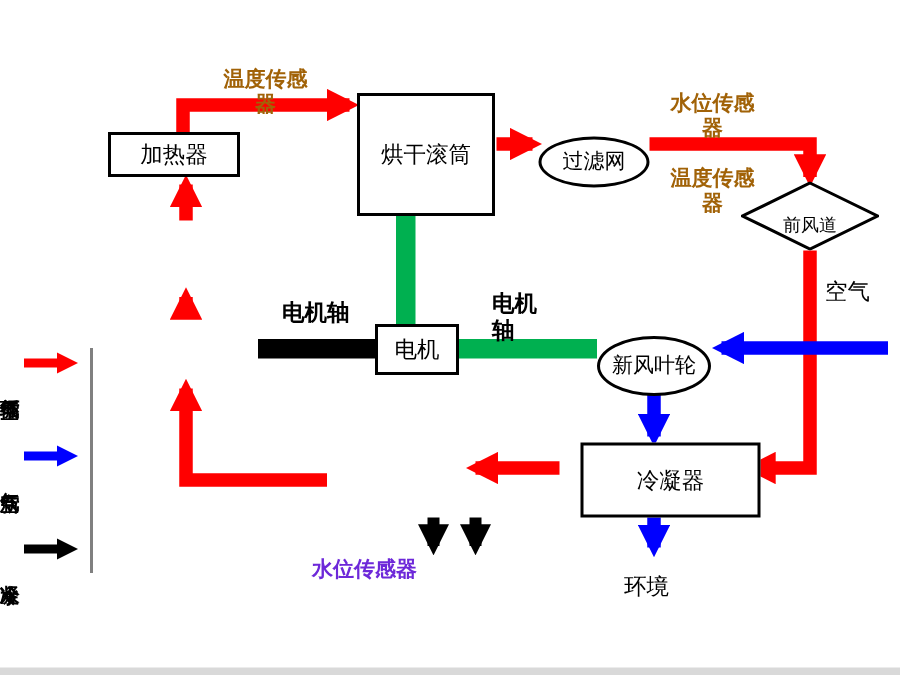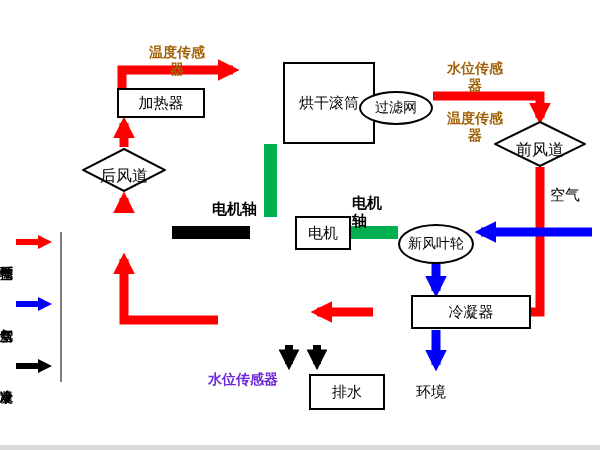--- a/index.html
+++ b/index.html
@@ -5,30 +5,30 @@
   html,body { margin:0; padding:0; background:#fff; }
   .canvas {
     position:relative; width:600px; height:450px; background:#ffffff;
     font-family:"Liberation Sans","DejaVu Sans",sans-serif; overflow:hidden;
   }
   .layer { position:absolute; left:0; top:0; width:600px; height:450px; z-index:1; }
   .node {
     position:absolute; display:flex; align-items:center; justify-content:center;
     z-index:2; color:#000; font-size:15px; text-align:center;
   }
-  .box { border:2px solid #000; background:#fff; box-sizing:border-box;margin-left:45px; }
+  .box { border:2px solid #000; background:#fff; box-sizing:border-box; }
   .ellipse { border:2px solid #000; background:#fff; border-radius:50%; box-sizing:border-box; font-size:14px;margin-top:12px; }
   .diamond { background:transparent; }
   .diamond svg { position:absolute; left:0; top:0; width:100%; height:100%; }
-  .diamond .dlabel { position:relative; z-index:1; font-size:16px;margin-top:12px; }
+  .diamond .dlabel { position:relative; z-index:1; font-size:12px;margin-top:12px; }
   .lbl { position:absolute; z-index:3; font-size:14px; line-height:1.2; }
   .red  { color:#a16207; font-weight:bold;text-align:center; }
   .darkred { color:#6d28d9; font-weight:bold;margin-left:40px; }
   .blk  { color:#000000; font-size:15px; }
-  .blk-b { color:#000000; font-weight:bold; font-size:15px;margin-left:24px; }
+  .blk-b { color:#000000; font-weight:bold; font-size:15px; }
   .legend {
     position:absolute; left:0; top:232px; width:60px; height:146px; z-index:2;
     border-right:2px solid #808080; display:flex; flex-direction:column;
     justify-content:space-between; padding:2px 0;
   }
   .legend-item { display:flex; align-items:flex-end; }
   .legend-text {
     writing-mode:vertical-rl; text-orientation:upright;
     font-size:13px; font-weight:bold; color:#000; line-height:1;
   }
@@ -76,45 +76,36 @@
 
   <div class="node box" style="left:72px;top:88px;width:88px;height:30px">
     <span>加热器</span>
   </div>
   <div class="node box" style="left:250px;top:216px;width:56px;height:34px">
     <span>电机</span>
   </div>
   <div class="node box" style="left:238px;top:62px;width:92px;height:82px">
     <span>烘干滚筒</span>
   </div>
-  <div class="node box" style="left:366px;top:295px;width:120px;height:34px">
+  <div class="node box" style="left:387px;top:295px;width:120px;height:50px">
     <span>冷凝器</span>
-  </div>
-  <div class="node box" style="left:264px;top:374px;width:76px;height:36px">
-    <span>排水</span>
   </div>
 
   <div class="node ellipse" style="left:359px;top:79px;width:74px;height:34px">
     <span>过滤网</span>
   </div>
   <div class="node ellipse" style="left:398px;top:212px;width:76px;height:40px">
     <span>新风叶轮</span>
   </div>
 
   <div class="node diamond" style="left:494px;top:121px;width:92px;height:46px">
     <svg viewBox="0 0 92 46">
       <polygon points="46,1 91,23 46,45 1,23" fill="#ffffff" stroke="#000000" stroke-width="2"></polygon>
     </svg>
     <span class="dlabel">前风道</span>
-  </div>
-  <div class="node diamond" style="left:82px;top:148px;width:84px;height:44px">
-    <svg viewBox="0 0 84 44">
-      <polygon points="42,1 83,22 42,43 1,22" fill="#ffffff" stroke="#000000" stroke-width="2"></polygon>
-    </svg>
-    <span class="dlabel">后风道</span>
   </div>
 
   <div class="lbl red" style="left:146px;top:44px;width:62px">温度传感器</div>
   <div class="lbl red" style="left:444px;top:60px;width:62px">水位传感器</div>
   <div class="lbl red" style="left:444px;top:110px;width:62px">温度传感器</div>
   <div class="lbl darkred" style="left:168px;top:371px">水位传感器</div>
   <div class="lbl blk" style="left:550px;top:186px">空气</div>
   <div class="lbl blk" style="left:416px;top:383px">环境</div>
   <div class="lbl blk-b" style="left:188px;top:200px">电机轴</div>
   <div class="lbl blk-b" style="left:328px;top:194px;width:34px">电机轴</div>

